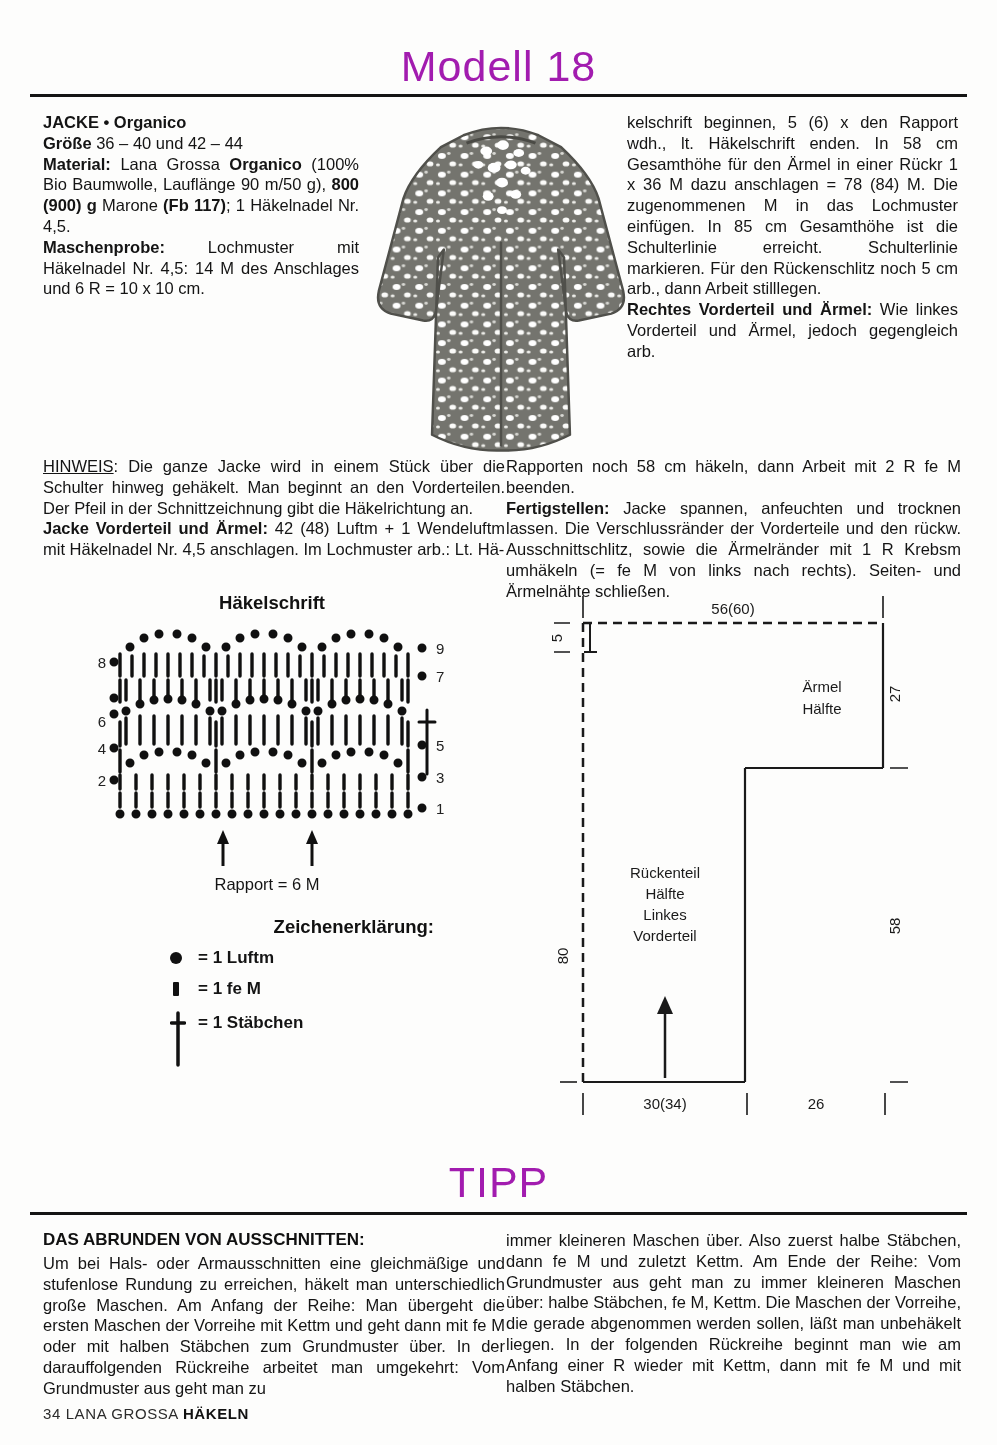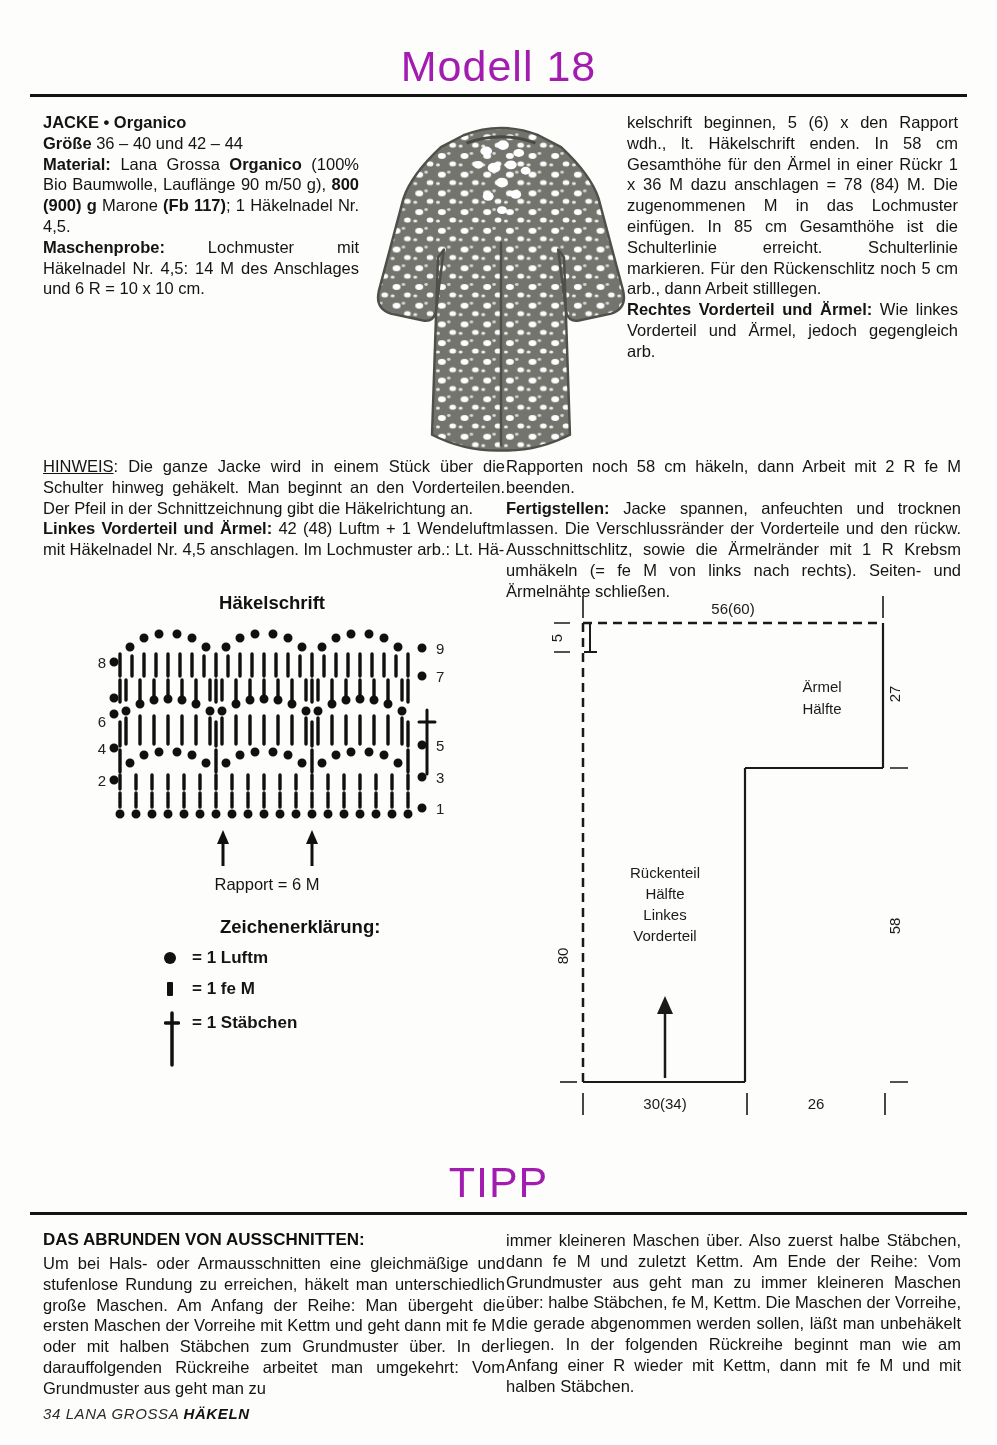--- a/index.html
+++ b/index.html
@@ -71,21 +71,21 @@
     <path d="M135,130 V338" stroke="#50504b" stroke-width="2.5"></path>
   </svg>
 
   <div class="abs col" style="left:627px;top:112px;width:331px;">
     <p>kelschrift beginnen, 5 (6) x den Rapport wdh., lt. Häkelschrift enden. In 58 cm Gesamthöhe für den Ärmel in einer Rückr 1 x 36 M dazu anschlagen = 78 (84) M. Die zugenommenen M in das Lochmuster einfügen. In 85 cm Gesamthöhe ist die Schulterlinie erreicht. Schulterlinie markieren. Für den Rückenschlitz noch 5 cm arb., dann Arbeit stilllegen.</p>
     <p><b>Rechtes Vorderteil und Ärmel:</b> Wie linkes Vorderteil und Ärmel, jedoch gegengleich arb.</p>
   </div>
 
   <div class="abs col" style="left:43px;top:456px;width:462px;">
     <p><span style="text-decoration: underline;">HINWEIS</span>: Die ganze Jacke wird in einem Stück über die Schulter hinweg gehäkelt. Man beginnt an den Vorderteilen. Der Pfeil in der Schnittzeichnung gibt die Häkelrichtung an.</p>
-    <p><b>Linkes Vorderteil und Ärmel:</b> 42 (48) Luftm + 1 Wendeluftm mit Häkelnadel Nr. 4,5 anschlagen. Im Lochmuster arb.: Lt. Hä-</p>
+    <p><b>Jacke Vorderteil und Ärmel:</b> 42 (48) Luftm + 1 Wendeluftm mit Häkelnadel Nr. 4,5 anschlagen. Im Lochmuster arb.: Lt. Hä-</p>
   </div>
 
   <div class="abs col" style="left:506px;top:456px;width:455px;">
     <p>Rapporten noch 58 cm häkeln, dann Arbeit mit 2 R fe M beenden.</p>
     <p><b>Fertigstellen:</b> Jacke spannen, anfeuchten und trocknen lassen. Die Verschlussränder der Vorderteile und den rückw. Ausschnittschlitz, sowie die Ärmelränder mit 1 R Krebsm umhäkeln (= fe M von links nach rechts). Seiten- und Ärmelnähte schließen.</p>
   </div>
 
   <div class="abs chart-title" style="left:92px;top:592px;width:360px;text-align:center;">Häkelschrift</div>
 
   <svg class="abs" style="left:92px;top:614px;" width="360" height="285" viewBox="0 0 360 285">
@@ -146,21 +146,21 @@
 
     <g stroke="#101010" fill="#101010">
       <path d="M131,252 V228" stroke-width="3"></path>
       <path d="M131,216 L125,230 H137 Z" stroke="none"></path>
       <path d="M220,252 V228" stroke-width="3"></path>
       <path d="M220,216 L214,230 H226 Z" stroke="none"></path>
     </g>
     <text x="175" y="276" font-size="16.5" fill="#141414" text-anchor="middle">Rapport = 6 M</text>
   </svg>
 
-  <div class="abs" style="left:158px;top:916px;width:270px;">
+  <div class="abs" style="left:164px;top:916px;width:270px;text-align:right;">
     <div class="legend-title" style="margin-left:62px;margin-bottom:10px;">Zeichenerklärung:</div>
     <div class="legend">
       <div class="legend-row">
         <span class="sym-cell">
             <span class="chain-dot"></span>
           </span>
         <span>= 1 Luftm</span>
       </div>
       <div class="legend-row">
         <span class="sym-cell">
@@ -218,21 +218,21 @@
     </g>
   </svg>
 
   <div class="abs big-title" style="top:1158px;left:0;">TIPP</div>
   <div class="abs rule" style="top:1212px;left:30px;width:937px;"></div>
 
   <div class="abs tipp-head" style="left:43px;top:1230px;width:462px;">DAS ABRUNDEN VON AUSSCHNITTEN:</div>
   <div class="abs col" style="left:43px;top:1253px;width:462px;">Um bei Hals- oder Armausschnitten eine gleichmäßige und stufenlose Rundung zu erreichen, häkelt man unterschiedlich große Maschen. Am Anfang der Reihe: Man übergeht die ersten Maschen der Vorreihe mit Kettm und geht dann mit fe M oder mit halben Stäbchen zum Grundmuster über. In der darauffolgenden Rückreihe arbeitet man umgekehrt: Vom Grundmuster aus geht man zu</div>
   <div class="abs col" style="left:506px;top:1230px;width:455px;">immer kleineren Maschen über. Also zuerst halbe Stäbchen, dann fe M und zuletzt Kettm. Am Ende der Reihe: Vom Grundmuster aus geht man zu immer kleineren Maschen über: halbe Stäbchen, fe M, Kettm. Die Maschen der Vorreihe, die gerade abgenommen werden sollen, läßt man unbehäkelt liegen. In der folgenden Rückreihe beginnt man wie am Anfang einer R wieder mit Kettm, dann mit fe M und mit halben Stäbchen.</div>
 
-  <div class="abs footer" style="left:43px;top:1405px;font-style:italic;">
+  <div class="abs footer" style="left:43px;top:1405px;">
     <span>34</span>
     <span> </span>
     <span>LANA GROSSA</span>
     <span> </span>
     <b>HÄKELN</b>
   </div>
 
 </div>
 
 </body></html>

